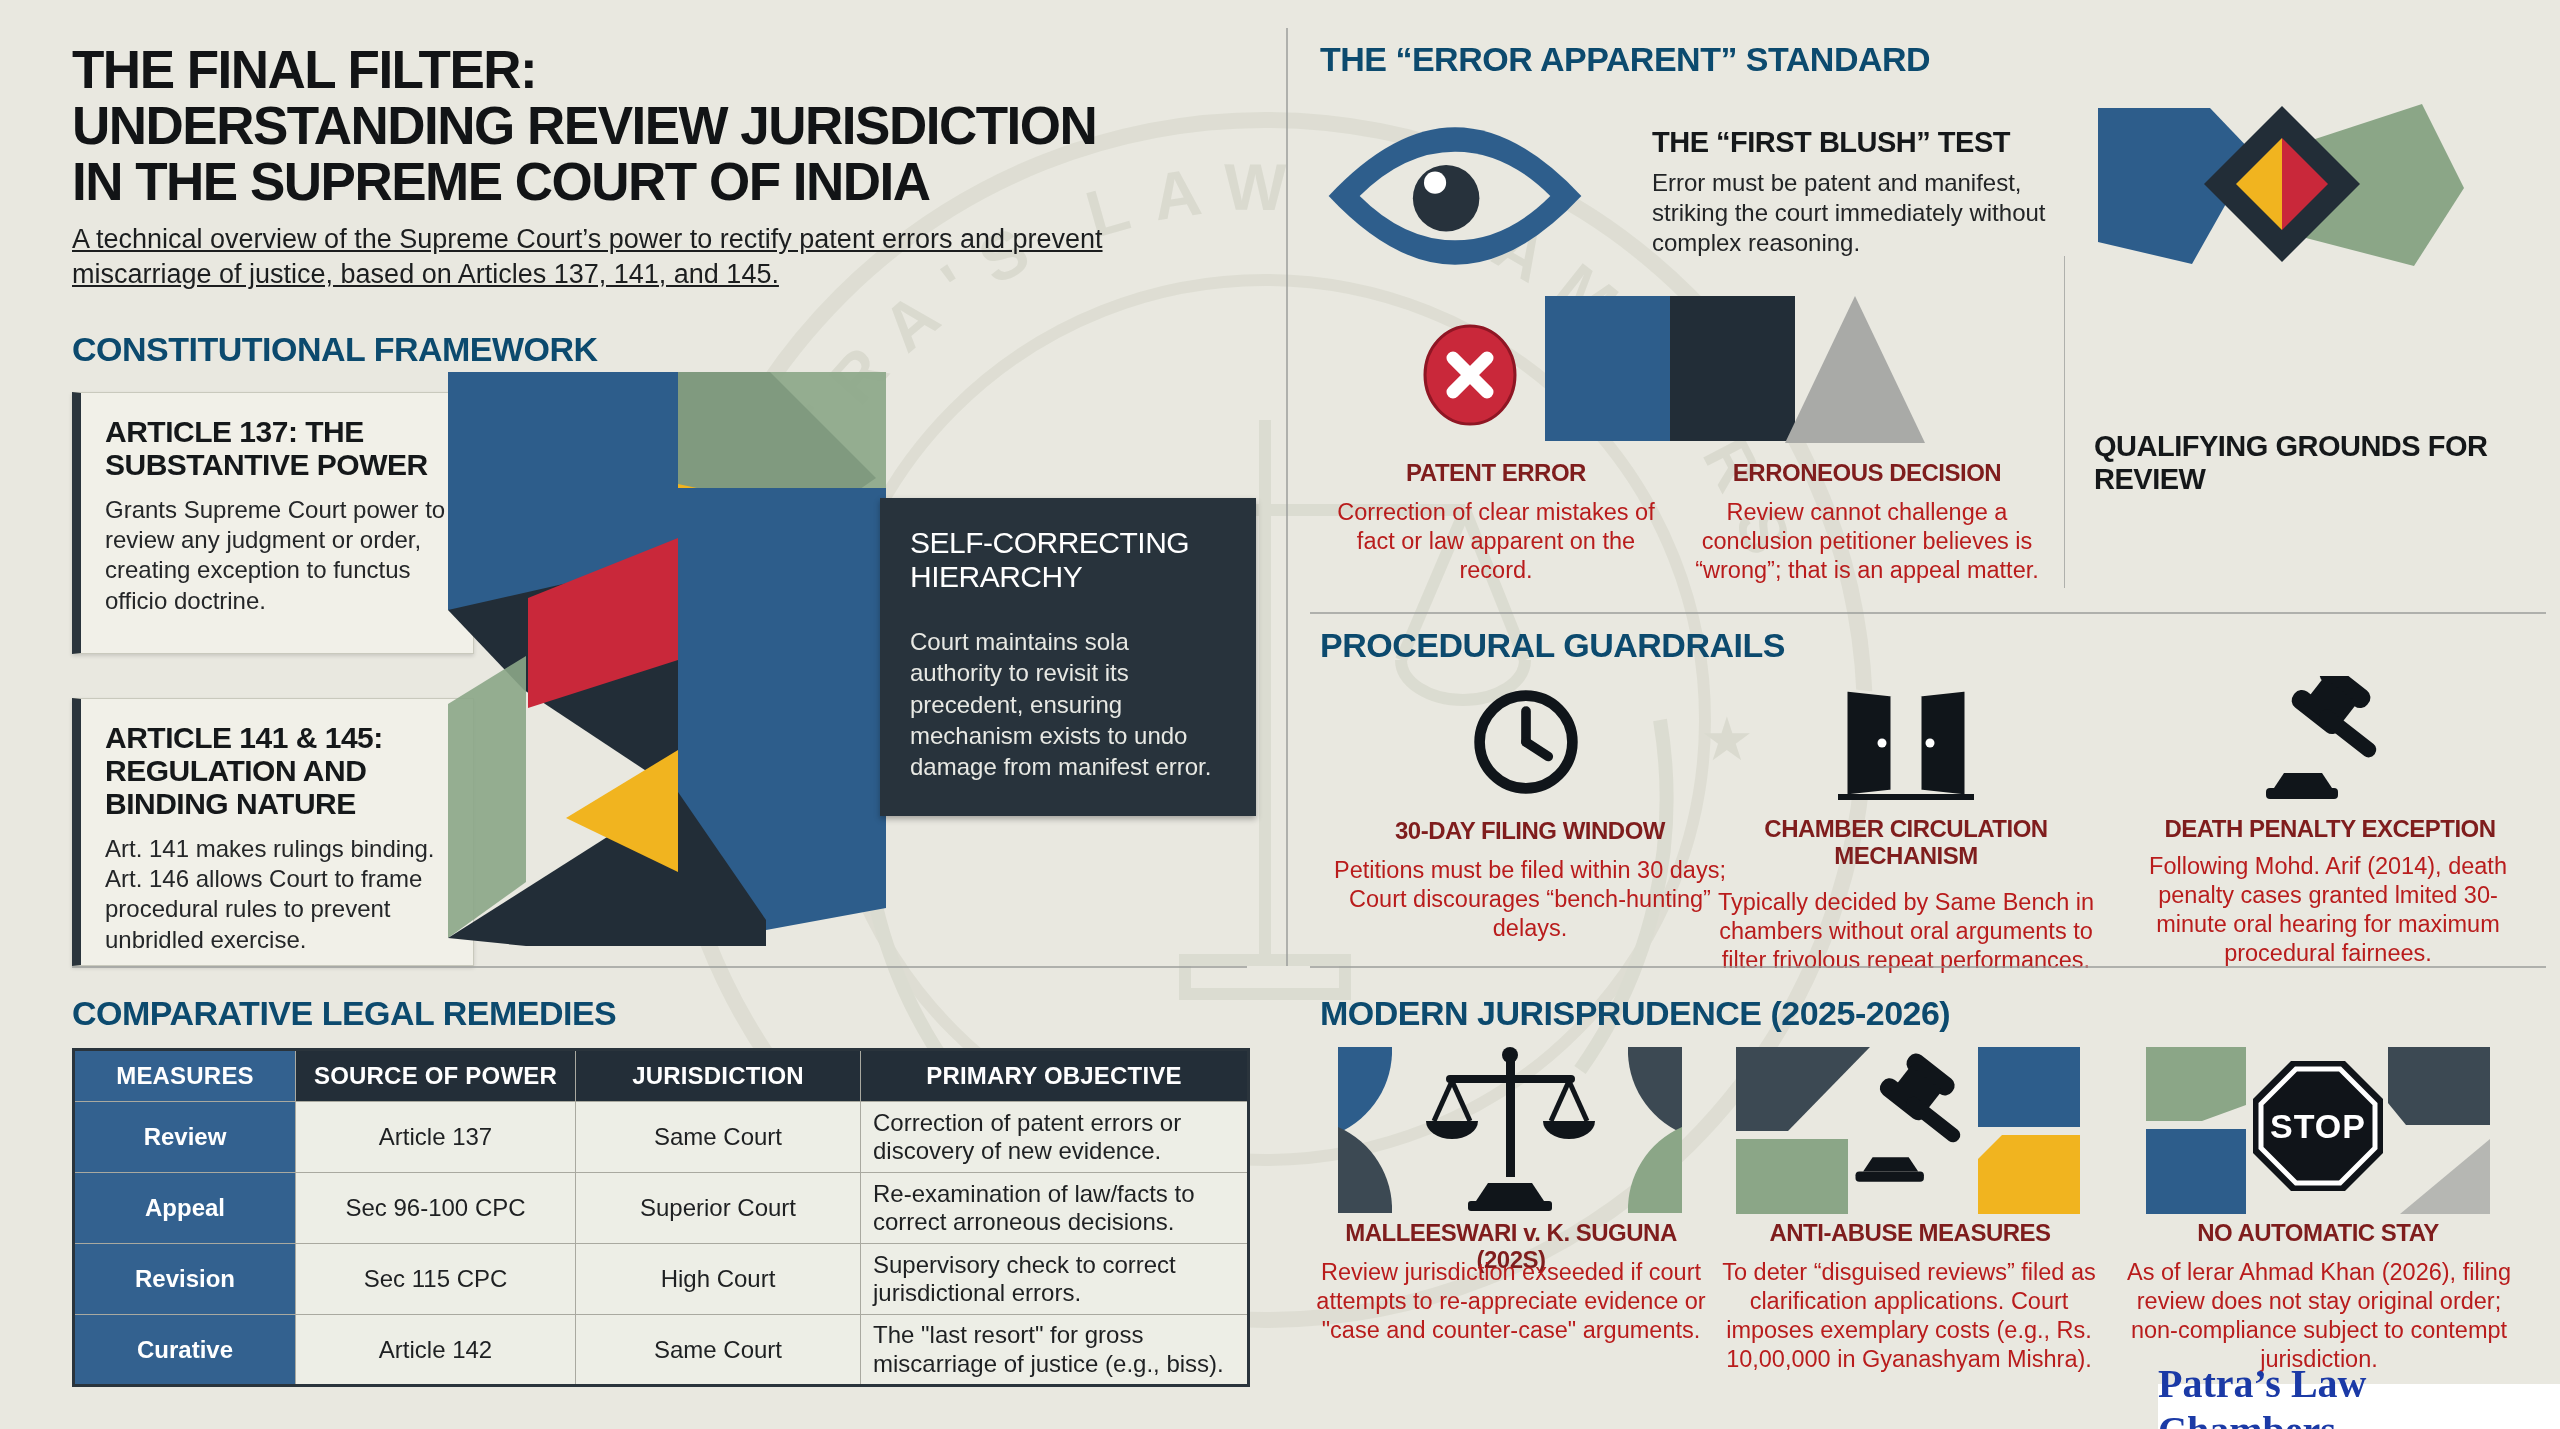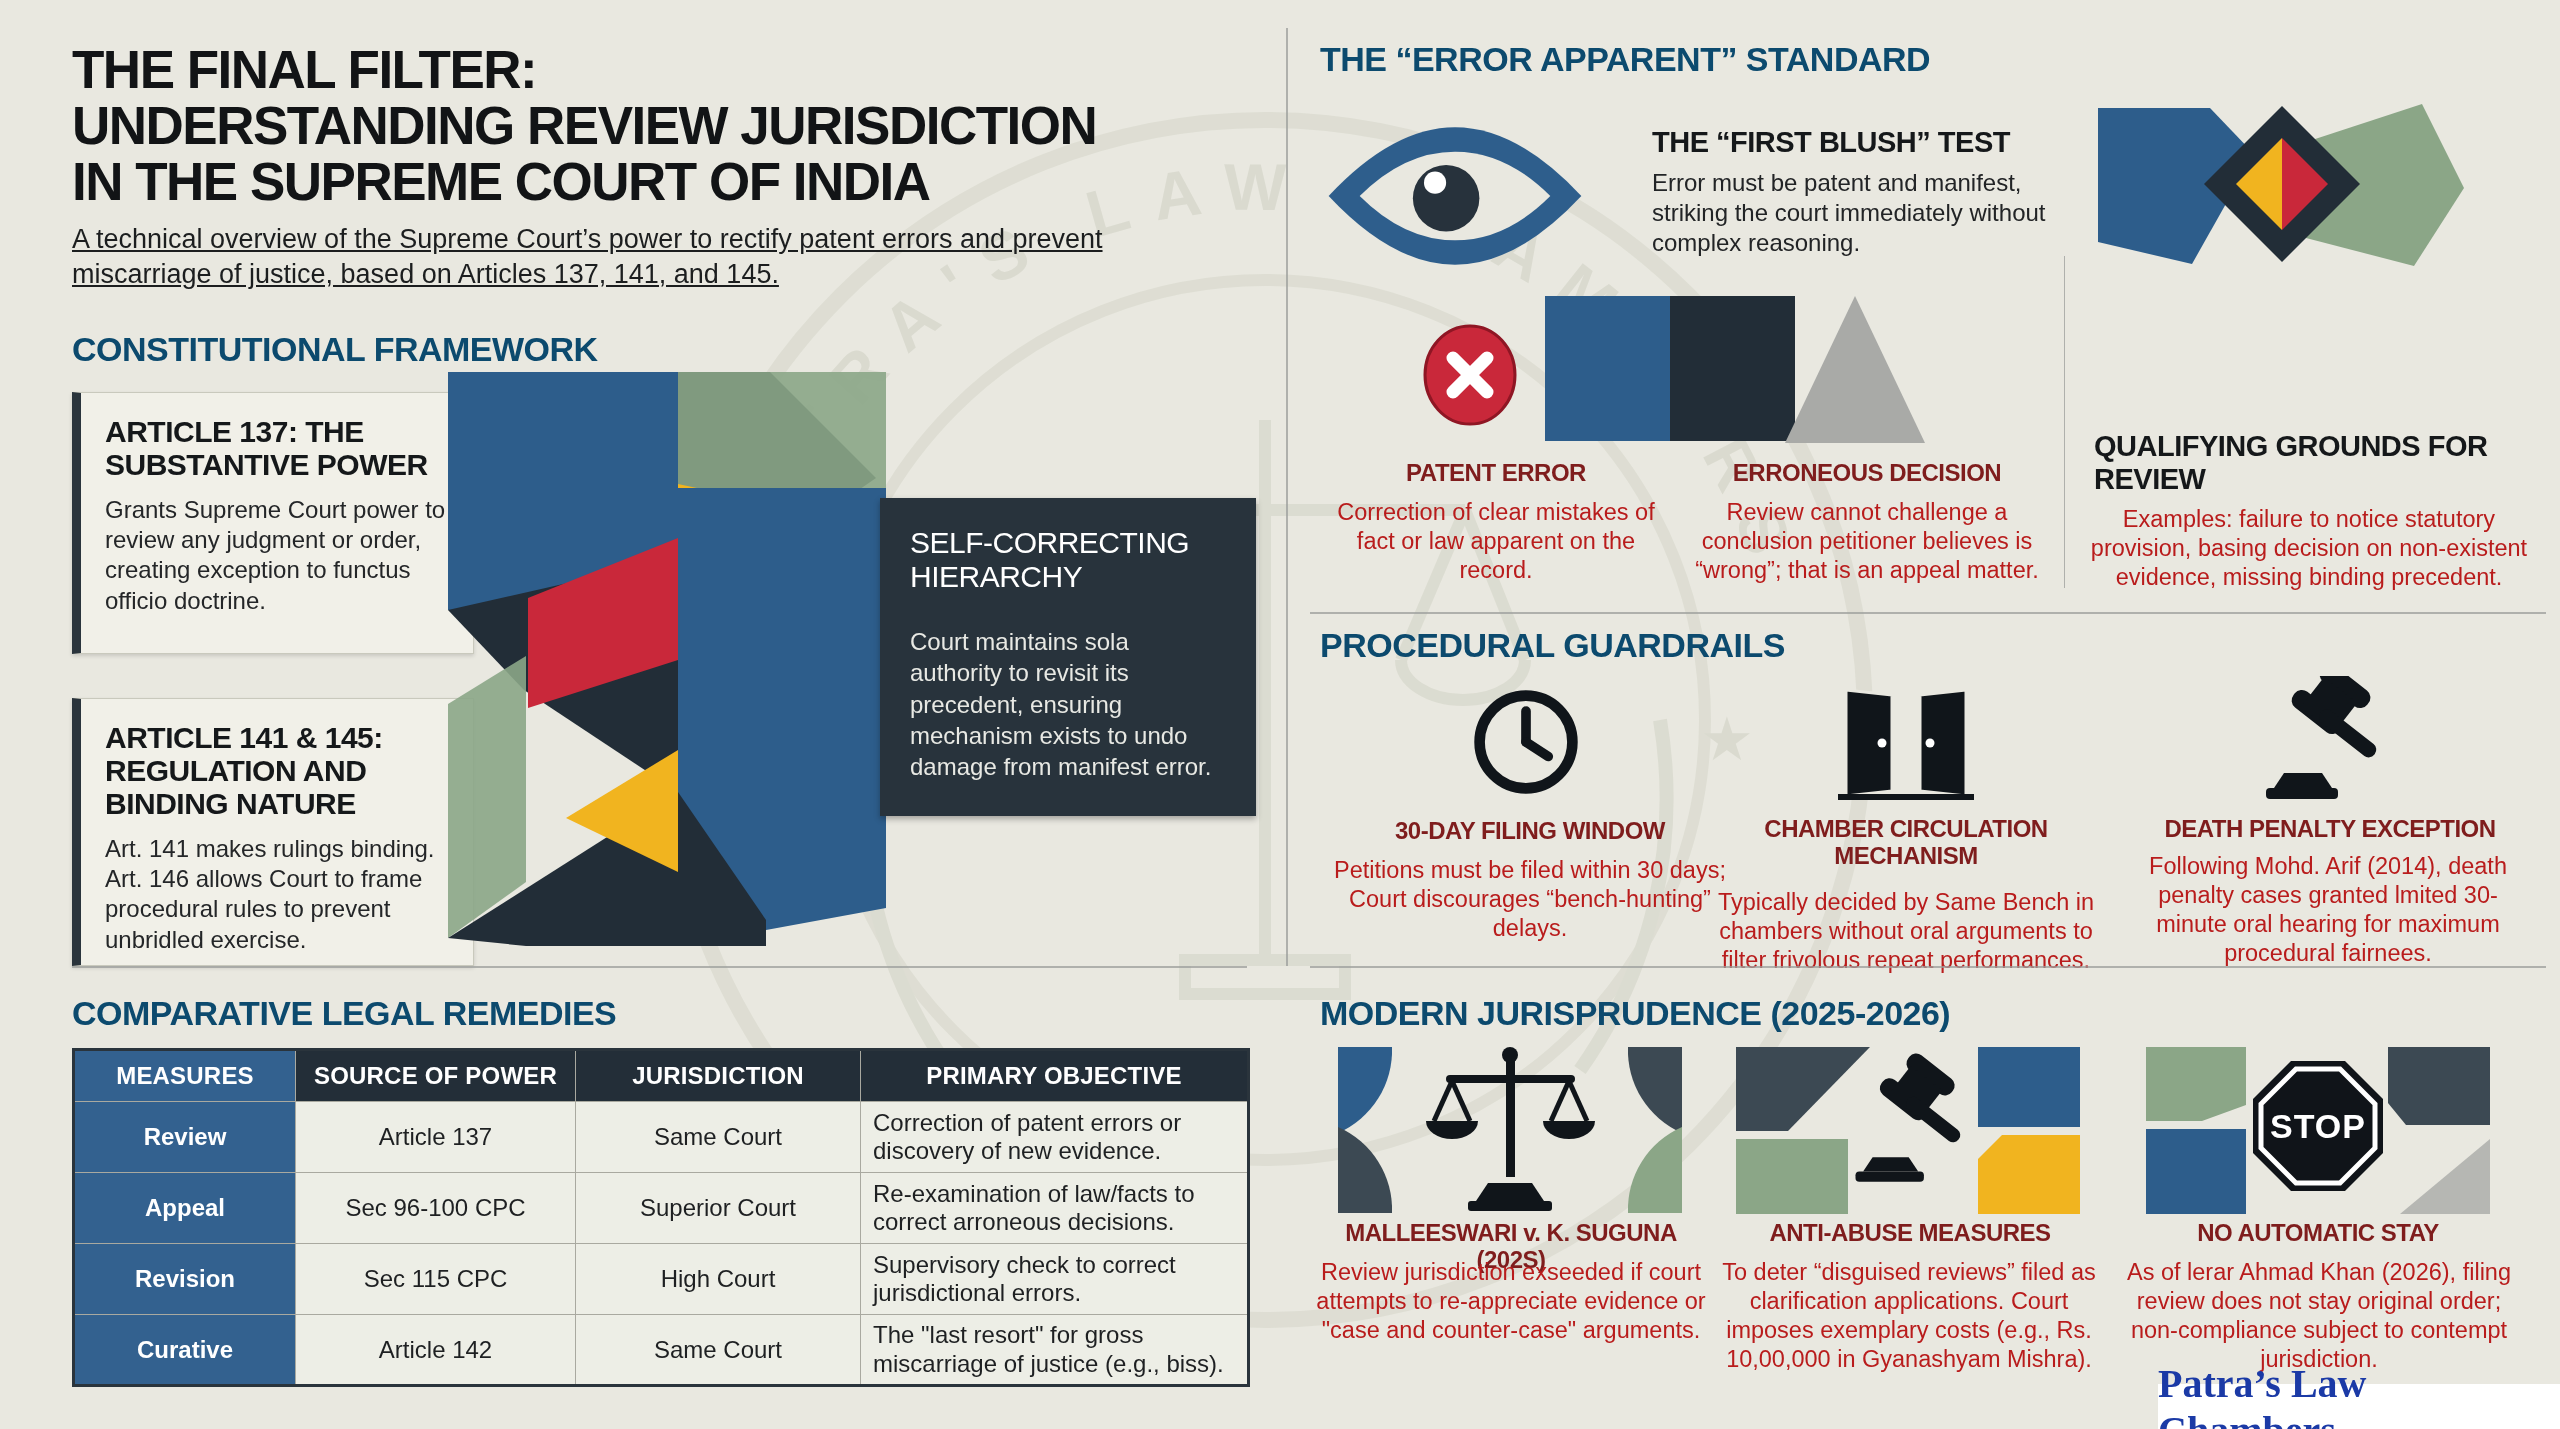--- a/index.html
+++ b/index.html
@@ -135,21 +135,20 @@
 
   <svg class="abs" style="left:2092px; top:96px;" width="376" height="214" viewBox="0 0 376 214">
     <polygon fill="#2d5d8b" points="6,12 118,12 162,58 100,168 6,146"></polygon>
     <polygon fill="#8ba687" points="214,46 330,8 372,92 322,170 214,142"></polygon>
     <polygon fill="#222d37" points="190,10 268,88 190,166 112,88"></polygon>
     <polygon fill="#f1b41f" points="190,42 144,88 190,134"></polygon>
     <polygon fill="#c9283a" points="190,42 236,88 190,134"></polygon>
   </svg>
 
   <div class="abs blurb-h" style="left:2094px; top:430px; width:420px;">QUALIFYING GROUNDS FOR REVIEW</div>
-  <div class="abs item-body" style="left:2078px; top:505px; width:462px;">Examples: failure to notice statutory provision, basing decision on non-existent evidence, missing binding precedent.</div>
 
   <svg class="abs" style="left:1420px; top:288px;" width="515" height="160" viewBox="0 0 515 160">
     <g>
       <ellipse cx="50" cy="87" rx="45" ry="49" fill="#c9283a"></ellipse>
       <ellipse cx="50" cy="87" rx="45" ry="49" fill="none" stroke="#8f1624" stroke-width="3"></ellipse>
       <path d="M33 70 L67 104 M67 70 L33 104" stroke="#ffffff" stroke-width="13" stroke-linecap="round"></path>
     </g>
     <g>
       <rect x="125" y="8" width="125" height="145" fill="#2d5d8b"></rect>
       <rect x="250" y="8" width="125" height="145" fill="#222d37"></rect>

